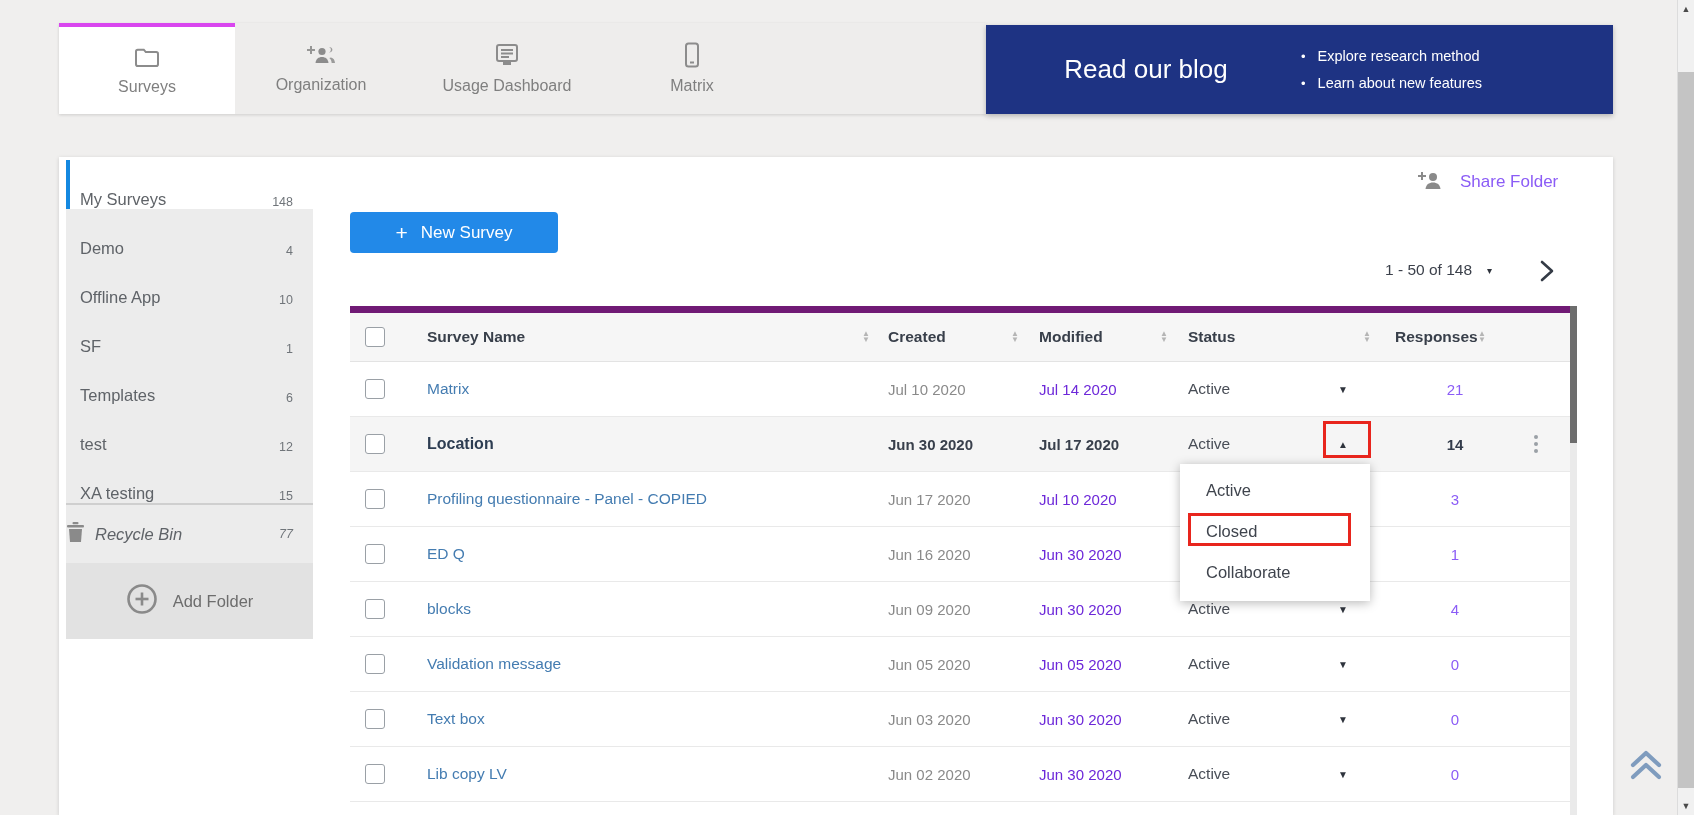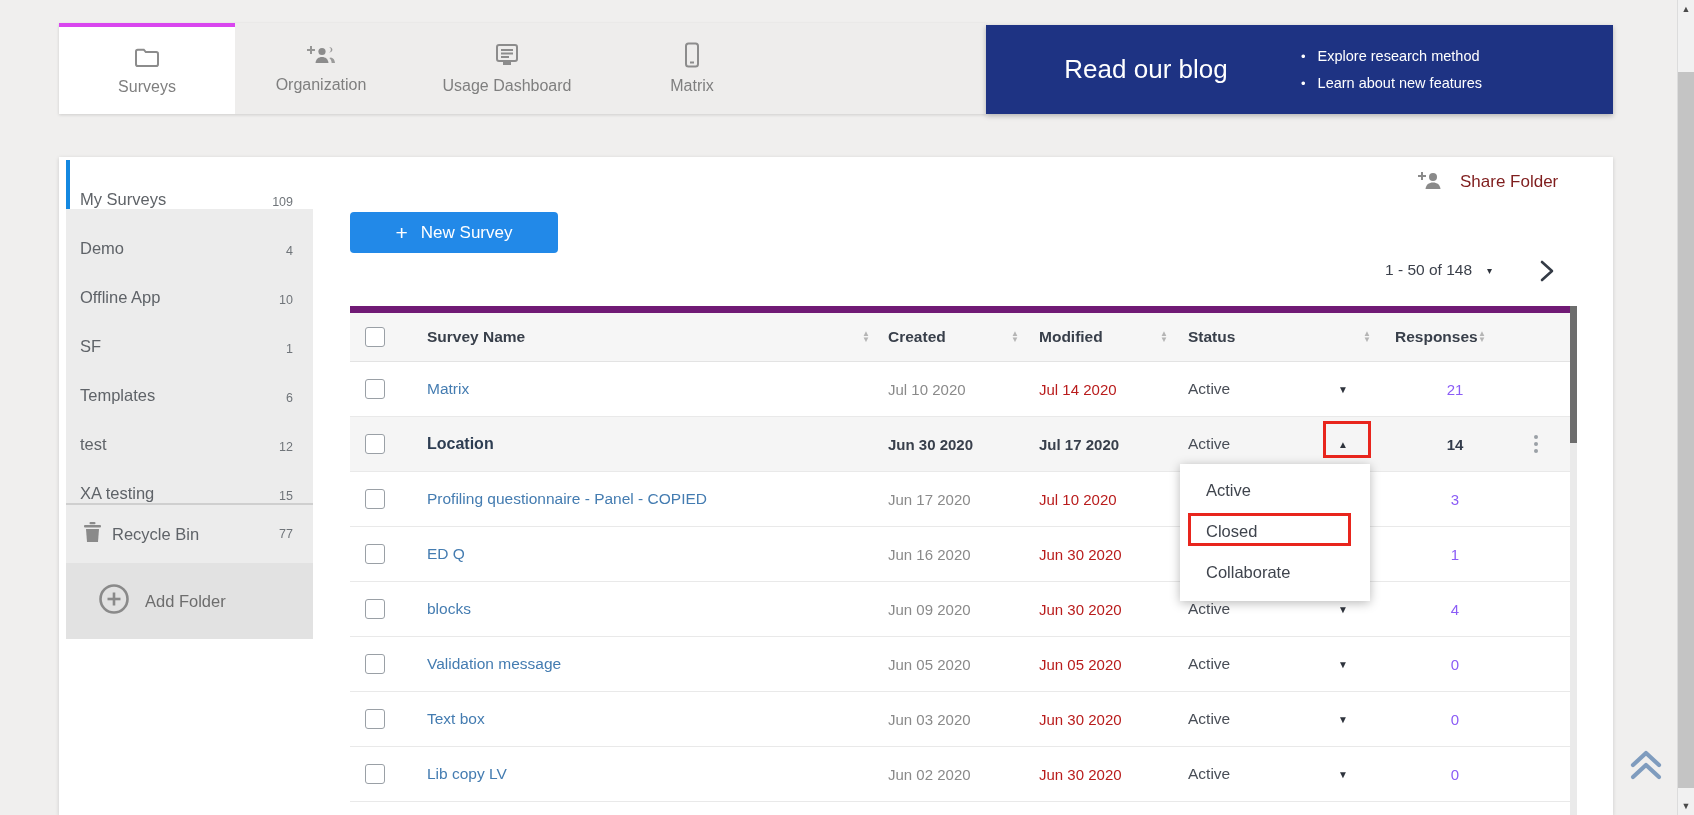--- a/index.html
+++ b/index.html
@@ -29,29 +29,29 @@
 
   
   .sidebar{position:absolute;left:66px;top:160px;width:247px;}
   .side-item{height:49px;background:#ececec;display:flex;align-items:flex-end;justify-content:space-between;
     padding:0 20px 0 14px;color:#5f6368;font-size:16.5px;cursor:pointer;position:relative;}
   .side-item .count{font-size:12.5px;color:#70757a;}
   .side-item.active{background:#fff;}
   .side-item.active::before{content:"";position:absolute;left:0;top:0;width:4px;height:100%;background:#1488e0;}
   .side-divider{height:2px;background:#cfcfcf;}
   .side-recycle{height:58px;background:#ececec;display:flex;align-items:center;
-    padding:0 20px 0 17px;color:#5f6368;font-size:16.5px;cursor:pointer;}
+    padding:0 20px 0 0;color:#5f6368;font-size:16.5px;cursor:pointer;font-style:italic;}
   .side-recycle .label{flex:1;margin-left:10px;}
   .side-recycle .count{font-size:12.5px;color:#70757a;}
   .side-addfolder{height:76px;background:#e2e2e2;display:flex;align-items:center;gap:15px;
-    padding-left:32px;color:#6d6d6d;font-size:16.5px;cursor:pointer;}
+    padding-left:0;color:#6d6d6d;font-size:16.5px;cursor:pointer;justify-content:center;}
 
   
   .share-folder{position:absolute;left:1417px;top:168px;display:flex;align-items:center;gap:15px;cursor:pointer;}
-  .share-folder .lbl{color:#7f1d1d;font-size:17px;}
+  .share-folder .lbl{color:#8b5cf6;font-size:17px;}
   .new-survey{position:absolute;left:350px;top:212px;width:208px;height:41px;background:#2289e8;
     border:none;border-radius:4px;color:#fff;font-size:17px;font-family:inherit;display:flex;
     align-items:center;justify-content:center;gap:13px;cursor:pointer;}
   .new-survey .plus{font-size:21px;line-height:1;}
   .pagination{position:absolute;left:1385px;top:261px;display:flex;align-items:center;gap:15px;
     color:#3c414b;font-size:15.5px;cursor:pointer;}
   .pagination .caret{font-size:10px;color:#2e333c;}
   .next-page{position:absolute;left:1538px;top:258px;cursor:pointer;}
 
   
@@ -62,21 +62,21 @@
   .sort{position:absolute;top:50%;transform:translateY(-50%);display:flex;flex-direction:column;
     font-size:8px;line-height:6px;color:#b5b5b5;cursor:pointer;}
   .trow{position:relative;height:55px;border-bottom:1px solid #e9e9e9;background:#fff;font-size:15.5px;}
   .trow.selected{background:#f5f5f5;}
   .cell{position:absolute;top:50%;transform:translateY(-50%);white-space:nowrap;}
   .checkbox{position:absolute;left:15px;top:50%;transform:translateY(-50%);width:20px;height:20px;
     border:1.5px solid #9aa0a6;border-radius:3px;background:#fff;cursor:pointer;}
   .c-name{left:77px;color:#447cb1;cursor:pointer;}
   .trow.selected .c-name{color:#2d3d52;font-weight:bold;font-size:16px;}
   .c-created{left:538px;color:#8a8a8a;font-size:15px;}
-  .c-modified{left:689px;color:#b91c1c;font-size:15px;}
+  .c-modified{left:689px;color:#6d28d9;font-size:15px;}
   .trow.selected .c-created,.trow.selected .c-modified{color:#39404c;font-weight:bold;}
   .c-status{left:838px;color:#494e57;}
   .c-caret{left:988px;font-size:10px;color:#2e333c;cursor:pointer;}
   .c-resp{left:1045px;width:120px;text-align:center;color:#8b5cf6;font-size:15px;}
   .trow.selected .c-resp{color:#333c4b;font-weight:bold;}
   .kebab{position:absolute;left:1184px;top:50%;transform:translateY(-50%);display:flex;
     flex-direction:column;gap:3px;cursor:pointer;}
   .kebab i{width:4px;height:4px;border-radius:50%;background:#9aa0a6;}
   .table-scrollbar{position:absolute;left:1570px;top:306px;width:7px;height:509px;background:#eaeaea;}
   .table-scrollbar .thumb{position:absolute;top:0;left:0;width:100%;height:137px;background:#6d6d6d;cursor:pointer;}
@@ -165,21 +165,21 @@
     </div>
   </div>
 </div>
 
 <div class="panel"></div>
 
 <div class="sidebar">
   <div id="sidebar-folders">
   <div class="side-item active">
     <span class="label">My Surveys</span>
-    <span class="count">109</span>
+    <span class="count">148</span>
   </div>
 
   <div class="side-item">
     <span class="label">Demo</span>
     <span class="count">4</span>
   </div>
 
   <div class="side-item">
     <span class="label">Offline App</span>
     <span class="count">10</span>

